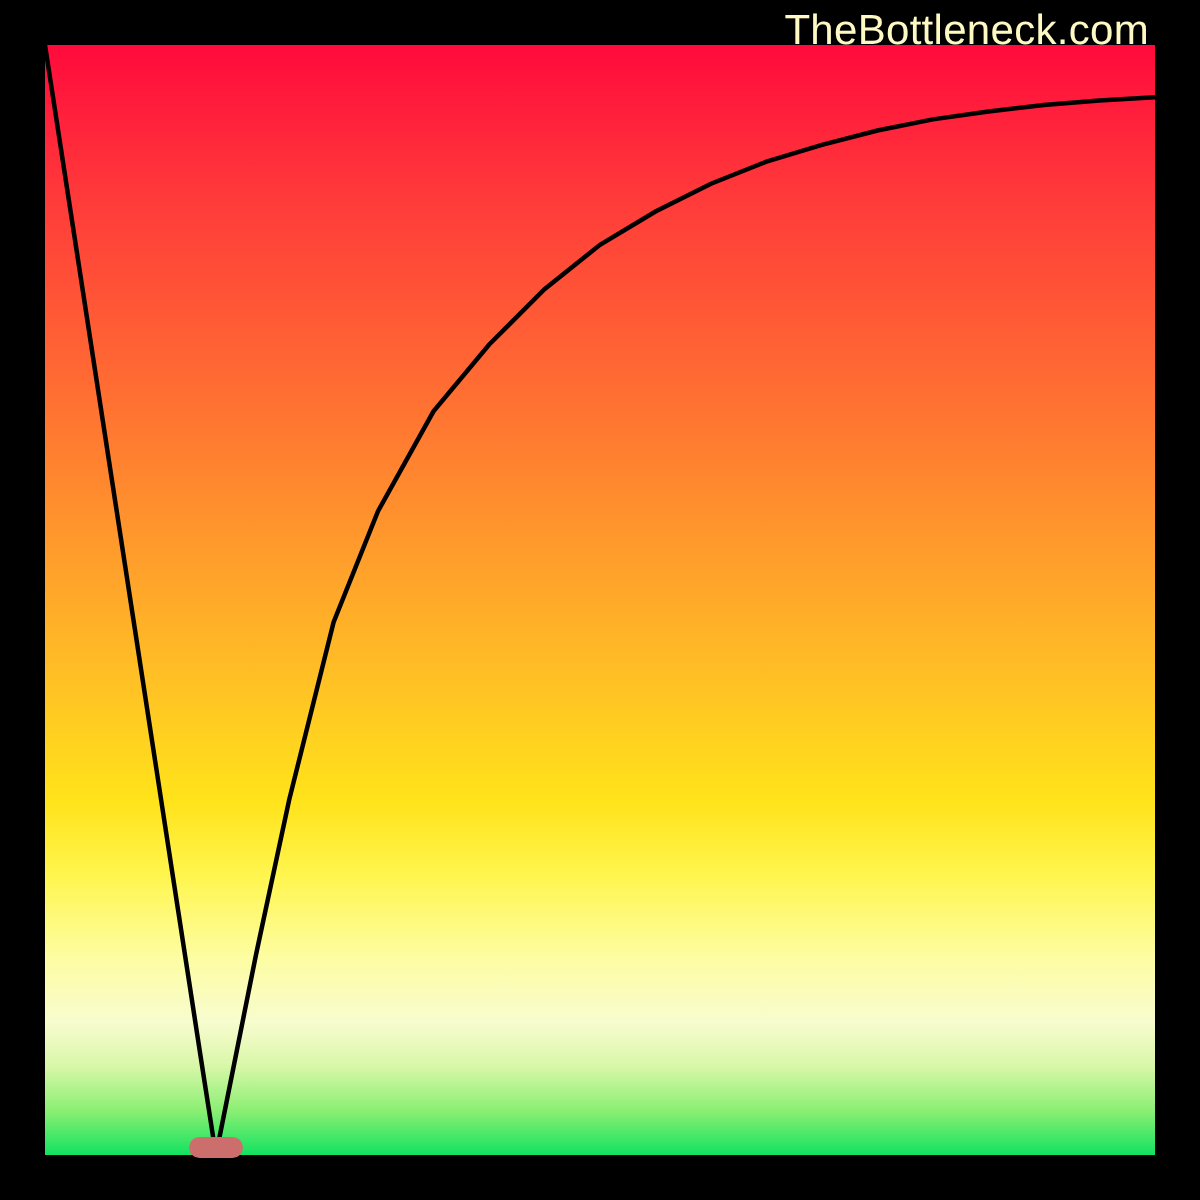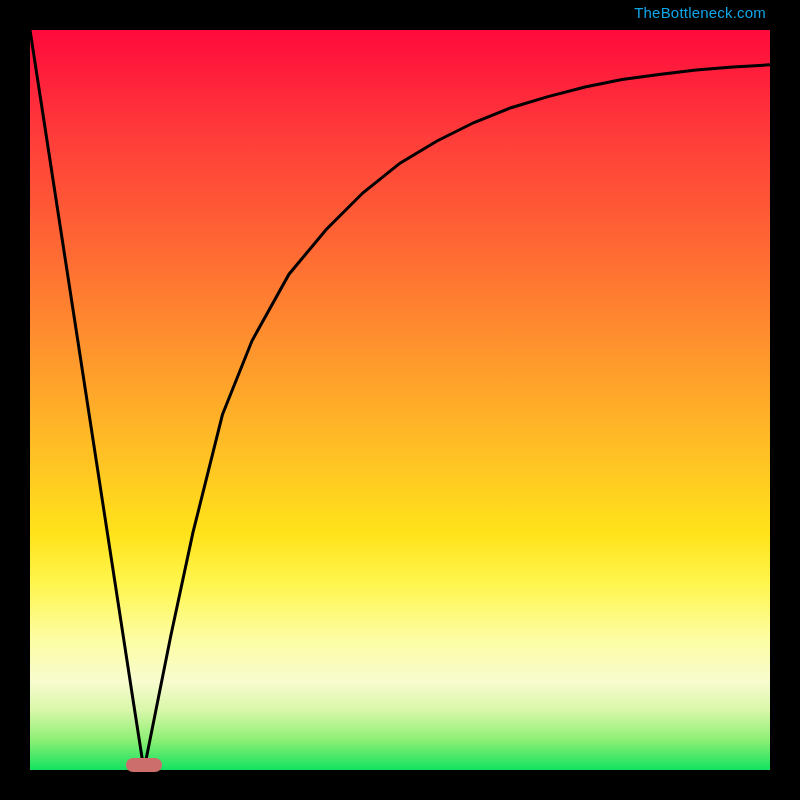--- a/index.html
+++ b/index.html
@@ -39,22 +39,22 @@
       #f8fccf 88%,
       #d8f7a8 92%,
       #8bef74 96%,
       #12e260 100%
     );
   }
   .watermark {
     position: absolute;
     top: 4px;
     right: 34px;
-    color: #0ea5e9;
-    font-size: 15px;
+    color: #fef9c3;
+    font-size: 28px;
     font-weight: 500;
     letter-spacing: 0.2px;
     z-index: 5;
   }
   svg.curve {
     position: absolute;
     left: 0;
     top: 0;
     width: 740px;
     height: 740px;

